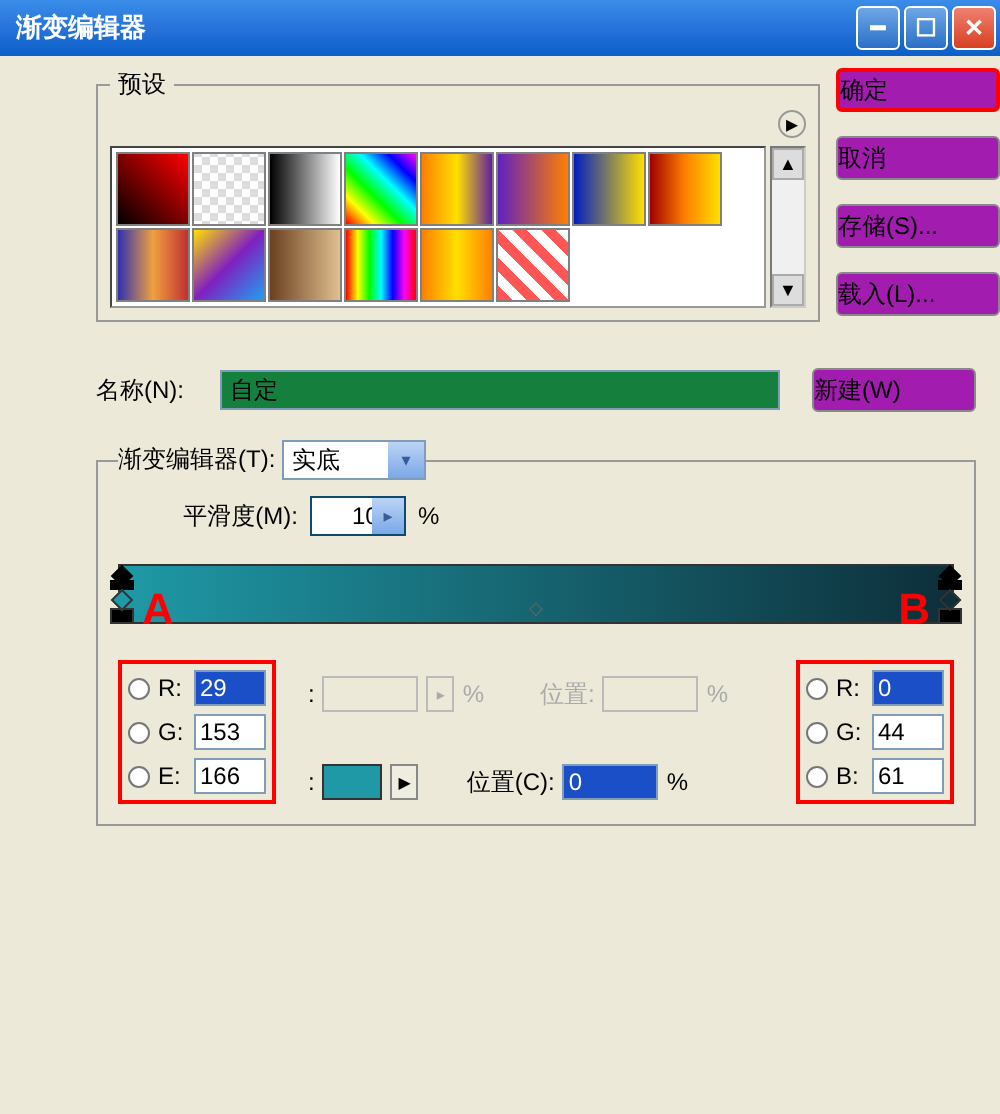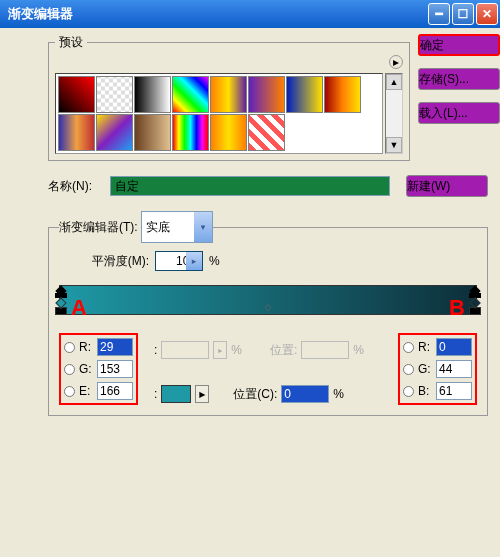--- a/index.html
+++ b/index.html
@@ -29,21 +29,21 @@
 .btn.highlight { border: 2px solid #f00; line-height: 18px; }
 
 .name-row { margin-top: 14px; display: flex; align-items: center; gap: 6px; }
 .name-row label { width: 56px; }
 .name-row input { flex: 1; height: 20px; border: 1px solid #7f9db9; padding: 0 4px; background: #15803d; }
 .name-row .btn { margin: 0 0 0 10px; }
 
 fieldset.type-group { border: 1px solid #999; padding: 8px 10px 10px 10px; margin-top: 14px; }
 .type-row, .smooth-row { display: flex; align-items: center; gap: 6px; margin-bottom: 8px; }
 .type-row label, .smooth-row label { width: 90px; text-align: right; }
-.select { width: 72px; height: 32px; border: 1px solid #7f9db9; background: #fff; display: inline-flex; align-items: center; padding-left: 4px; position: relative; }
+.select { width: 72px; height: 20px; border: 1px solid #7f9db9; background: #fff; display: inline-flex; align-items: center; padding-left: 4px; position: relative; }
 .select .dd { position: absolute; right: 0; top: 0; width: 18px; height: 100%; background: linear-gradient(#bcd4f6, #7aa8e8); display: flex; align-items: center; justify-content: center; font-size: 9px; color: #3a5a9a; }
 .numinput { width: 48px; height: 20px; border: 1px solid #0c4a6e; background: #fff; display: inline-flex; align-items: center; padding-left: 20px; position: relative; }
 .numinput .dd { position: absolute; right: 0; top: 0; width: 16px; height: 100%; background: linear-gradient(#bcd4f6,#7aa8e8); display:flex;align-items:center;justify-content:center;font-size:9px;color:#3a5a9a; }
 
 .gradient-area { position: relative; margin:10px -6px 0 -6px; }
 .gradient-bar { height: 30px; border: 1px solid #333; background: linear-gradient(to right, #1f99a6 0%, #0d2f3a 100%); margin: 14px 6px 14px 6px; }
 .opacity-stop { position: absolute; top: 2px; width: 12px; height: 12px; }
 .opacity-stop .dia { width:8px;height:8px;background:#000;transform:rotate(45deg);margin:0 auto; }
 .opacity-stop .base { width:12px;height:5px;background:#000;margin-top:-2px; }
 .color-stop { position: absolute; bottom: 0px; width: 12px; }
@@ -107,20 +107,21 @@
         <div class="scrollbar">
           <div class="arrow">▲</div>
           <div class="track"></div>
           <div class="arrow">▼</div>
         </div>
       </div>
     </fieldset>
 
     <div class="side-buttons">
       <div class="btn highlight">确定</div>
+      <div class="btn">取消</div>
       <div class="btn">存储(S)...</div>
       <div class="btn">载入(L)...</div>
     </div>
   </div>
 
   <div class="name-row">
     <label>名称(N):</label>
     <input type="text" value="自定" style="">
     <div class="btn">新建(W)</div>
   </div>

